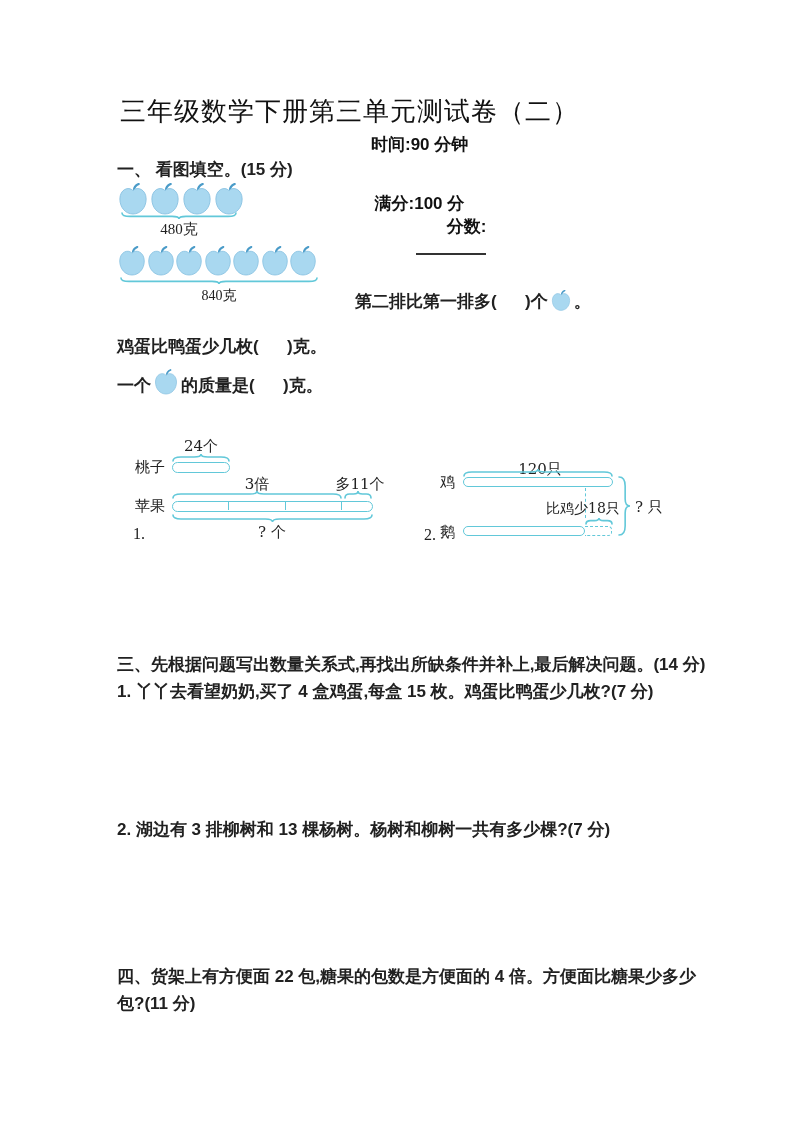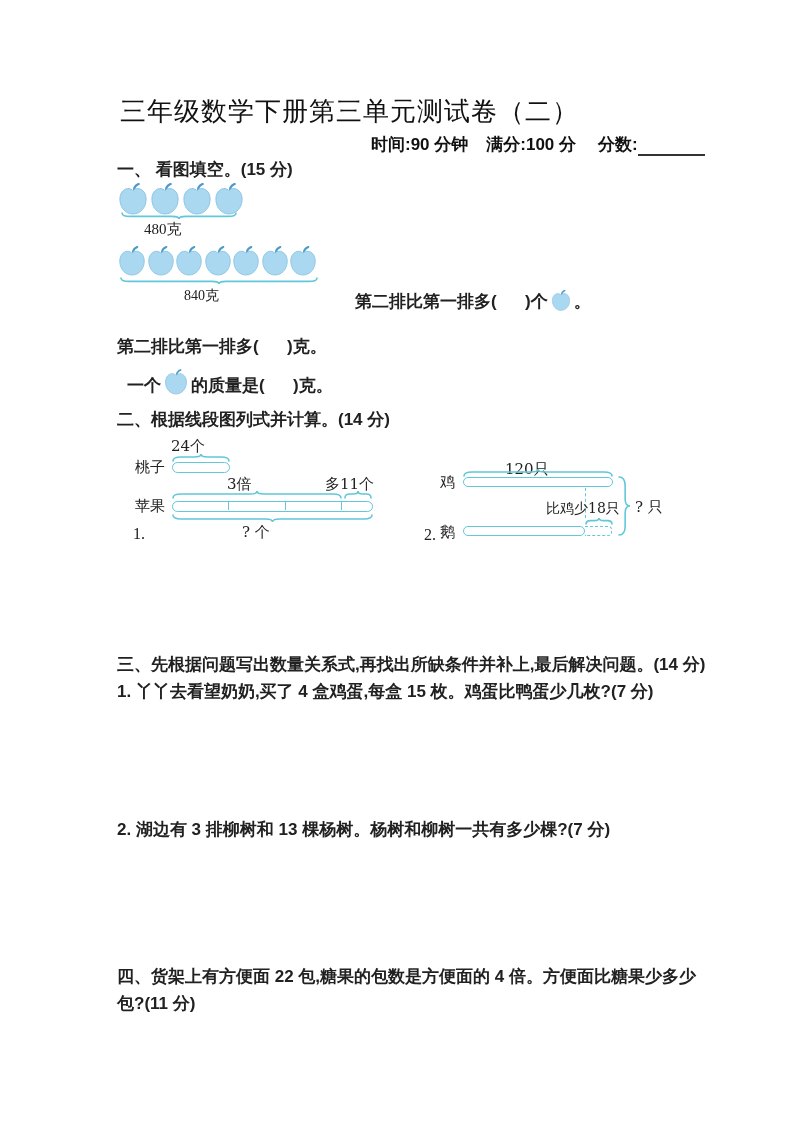--- a/index.html
+++ b/index.html
@@ -2,25 +2,25 @@
 <html style="--cyan: #62c8d9; --ink: #212121;"><head>
 <meta charset="utf-8">
 <style>
   html,body{margin:0;padding:0;background:#fff;}
   #page{position:relative;width:705px;height:1122px;background:#fff;overflow:hidden;
         font-family:"Liberation Sans",sans-serif;}
   .t{position:absolute;color:var(--ink,#212121);font-family:"Liberation Sans",sans-serif;
      font-weight:700;font-size:17px;white-space:pre;line-height:1.25;}
   .serif{font-family:"Liberation Serif",serif;font-weight:400;}
   .kai{font-family:"DejaVu Serif",serif;font-weight:400;font-size:15px;color:#222;}
-  .center{text-align:left;}
+  .center{text-align:center;}
   .title{position:absolute;left:0;right:6px;top:94px;text-align:center;
          font-family:"Liberation Serif",serif;font-size:26px;color:#111;letter-spacing:1px;white-space:pre;}
-  .meta{position:absolute;left:371px;top:133px;display:flex;align-items:flex-end;font-size:17px;font-weight:700;color:#111;white-space:pre;}
-  .meta .gap1{margin-right:18px;} .meta .gap2{margin-right:22px;}
+  .meta{position:absolute;left:371px;top:133px;display:flex;align-items:flex-end;font-size:17px;font-weight:700;color:#111;white-space:pre;flex-direction:column;}
+  .meta .gap1{margin-right:18px;} .meta .gap2{margin-right:22px;margin-top:36px;}
   .blankline{display:inline-block;width:70px;height:15px;border-bottom:2px solid #333;}
   .bar{position:absolute;border:1.6px solid var(--cyan,#62c8d9);border-radius:6px;background:#fff;box-sizing:border-box;}
   .tick{position:absolute;width:1.4px;background:var(--cyan,#62c8d9);}
   .brace{position:absolute;}
   .brace svg{display:block;}
   .dash-v{position:absolute;border-left:1.4px dashed var(--cyan,#62c8d9);width:0;}
   .dash-box{position:absolute;border:1.2px dashed var(--cyan,#62c8d9);border-left:none;
             border-radius:0 4px 4px 0;box-sizing:border-box;background:#fff;}
   .row{position:absolute;display:flex;align-items:flex-end;}
   .row .apple-inline{display:inline-block;margin:0 3px;transform:translateY(3px);}
@@ -105,32 +105,31 @@
 
   <div class="row" style="left:355px;top:287px;">
     <span class="t" style="position:static;">第二排比第一排多(      )个</span>
     <span class="apple-inline"><svg width="20" height="21" viewBox="0 0 32 34">
           <path d="M17,8 Q17,3 22,1" fill="none" stroke="#4a9bc8" stroke-width="2.4" stroke-linecap="round"></path>
           <path d="M16,8 C11,3 2,7 2,17 C2,26 8,33 16,33 C24,33 30,26 30,17 C30,7 21,3 16,8 Z" fill="#a9d8f0" stroke="#8cc3e2" stroke-width="1"></path>
         </svg></span>
     <span class="t" style="position:static;">。</span>
   </div>
 
-  <div class="t" style="left:117px;top:336px;">第二排比第一排多(      )克。</div>
-
-  <div class="row" style="left:127px;top:366px;">
+  <div class="t" style="left:117px;top:336px;">鸡蛋比鸭蛋少几枚(      )克。</div>
+
+  <div class="row" style="left:117px;top:366px;">
     <span class="t" style="position:static;">一个</span>
     <span class="apple-inline"><svg width="24" height="26" viewBox="0 0 32 34">
           <path d="M17,8 Q17,3 22,1" fill="none" stroke="#4a9bc8" stroke-width="2.4" stroke-linecap="round"></path>
           <path d="M16,8 C11,3 2,7 2,17 C2,26 8,33 16,33 C24,33 30,26 30,17 C30,7 21,3 16,8 Z" fill="#a9d8f0" stroke="#8cc3e2" stroke-width="1"></path>
         </svg></span>
     <span class="t" style="position:static;">的质量是(      )克。</span>
   </div>
 
-  <div class="t" style="left:117px;top:409px;">二、根据线段图列式并计算。(14 分)</div>
 
   <div class="t kai center" style="left:171px;top:437px;width:60px;">24个</div>
   <div class="brace" style="left:172px;top:453px;width:58px;height:9px;">
       <svg width="58" height="9" viewBox="0 0 58 9">
         <path d="M1,8 Q1,4.05 9,4.05 L22,4.05 Q29,4.05 29,1 Q29,4.05 36,4.05 L49,4.05 Q57,4.05 57,8" fill="none" stroke="#62c8d9" stroke-width="1.6" stroke-linecap="round"></path>
       </svg>
     </div>
   <div class="t kai" style="left:135px;top:458px;">桃子</div>
   <div class="bar" style="left:172px;top:462px;width:58px;height:11px;"></div>
 

